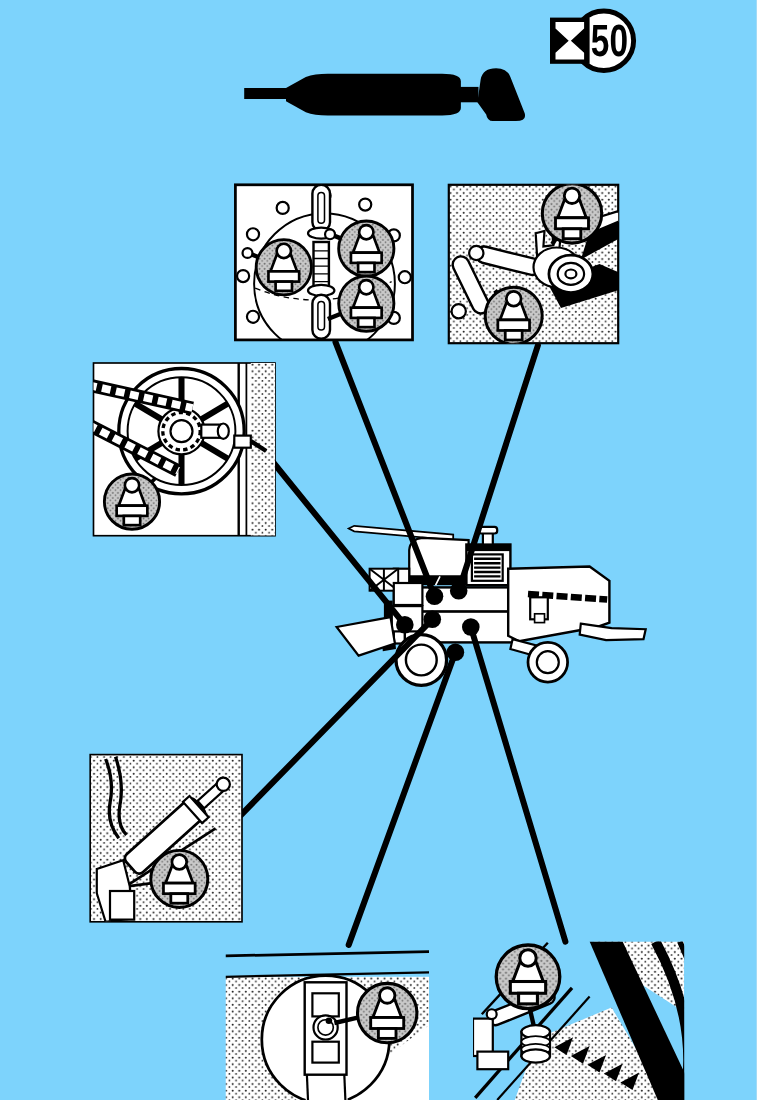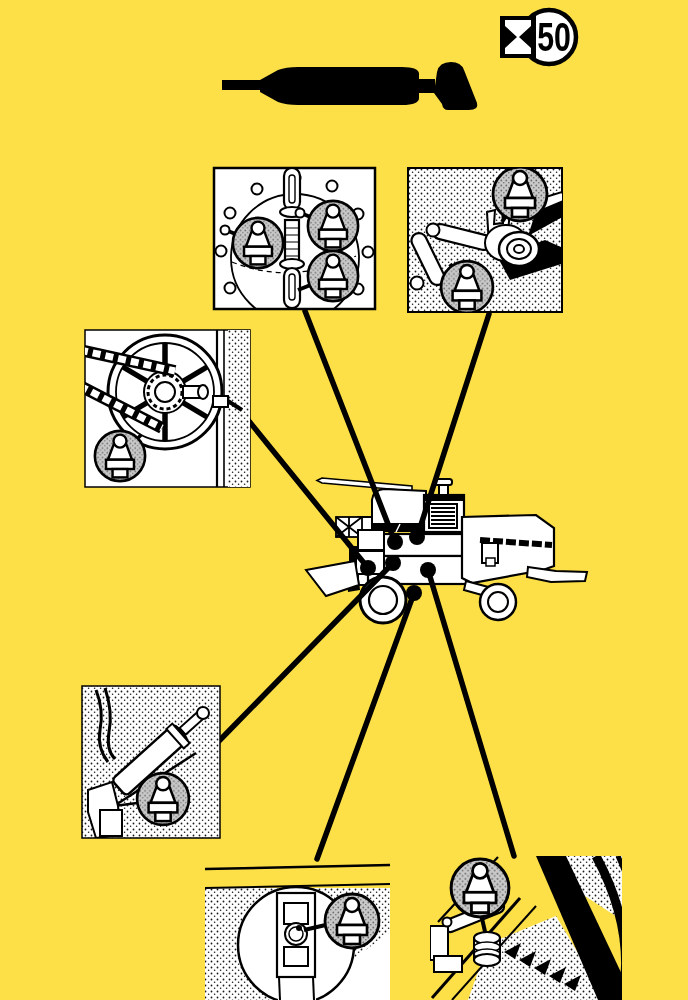--- a/index.html
+++ b/index.html
@@ -1,17 +1,17 @@
 <!DOCTYPE html>
 <html><head>
 <meta charset="utf-8">
 <style>
   html,body{margin:0;padding:0;background:#e8e8e8;}
   .page{
-    width:688px;height:1000px;background:#fde047;position:relative;
+    width:688px;height:1000px;background:#7dd3fc;position:relative;
     margin:0 auto;overflow:hidden;
     font-family:"Liberation Sans", sans-serif;
   }
   svg{display:block}
   .badge-text{
     font-family:"Liberation Sans", sans-serif;
     font-weight:700;
     font-size:41px;
     fill:#000;
   }

